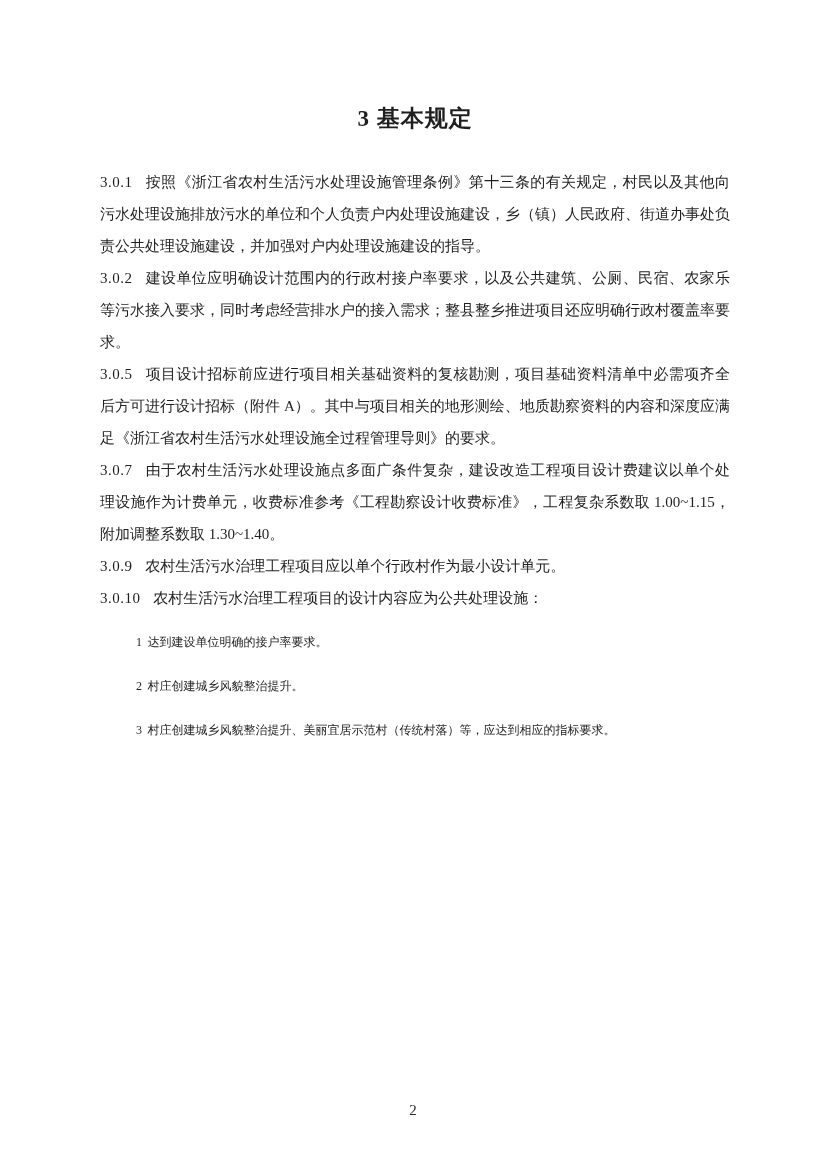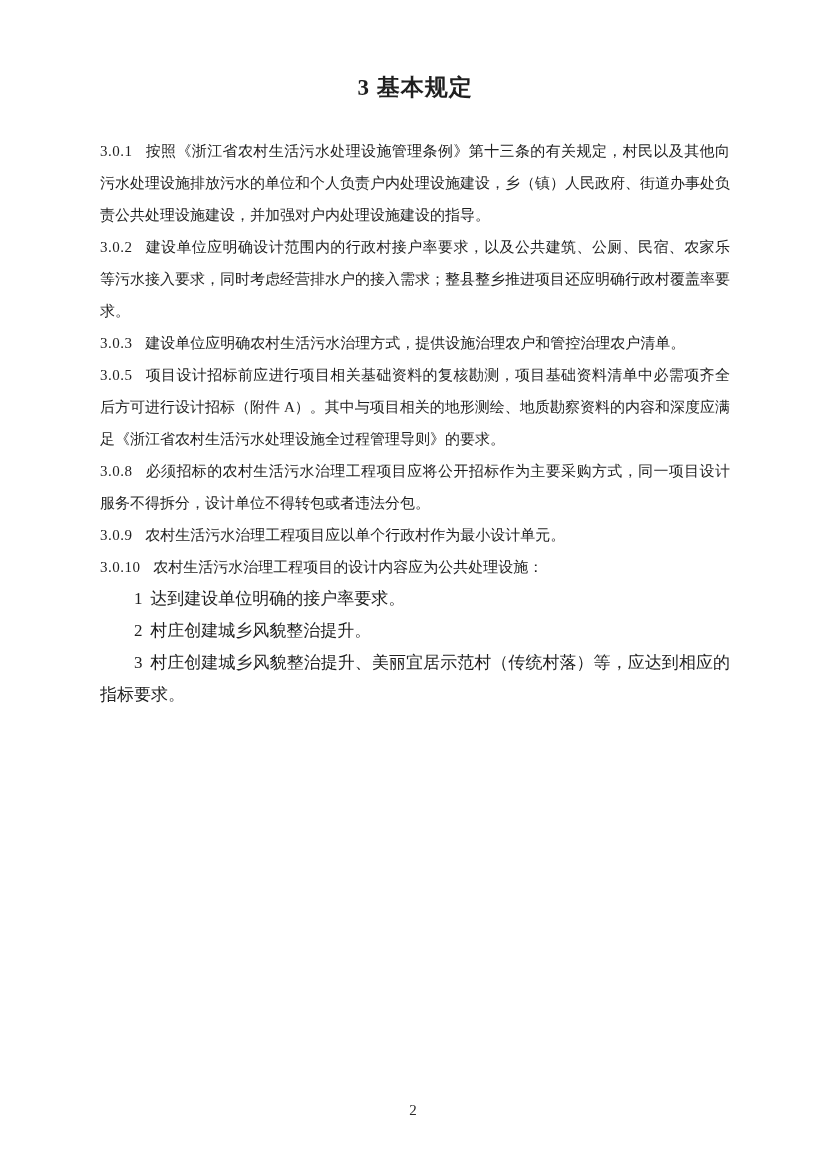--- a/index.html
+++ b/index.html
@@ -7,21 +7,21 @@
     padding: 0;
     background: #ffffff;
   }
   .page {
     position: relative;
     width: 826px;
     height: 1169px;
     margin: 0 auto;
     background: #ffffff;
     box-sizing: border-box;
-    padding: 71px 96px 0 100px;
+    padding: 102px 96px 0 100px;
     font-family: "Liberation Serif", "DejaVu Serif", serif;
     color: #1f1f1f;
     overflow: hidden;
   }
   .doc-title {
     font-size: 23px;
     font-weight: bold;
     text-align: center;
     line-height: 34px;
     margin: 0 0 30px 0;
@@ -32,22 +32,22 @@
     font-size: 15px;
     line-height: 32px;
     text-align: justify;
     text-justify: inter-ideograph;
   }
   .clause .num {
     margin-right: 0.85em;
     letter-spacing: 0.5px;
   }
   .sub-item {
-    margin: 0;
-    font-size: 17px;
+    margin: 12px;
+    font-size: 12px;
     line-height: 32px;
     text-align: justify;
     text-justify: inter-ideograph;
     text-indent: 2em;
   }
   .sub-item .num {
     margin-right: 0.45em;
   }
   .page-footer {
     position: absolute;
@@ -63,28 +63,27 @@
 <body>
 
 <div class="page">
 
   <h1 class="doc-title">3 基本规定</h1>
 
   <p class="clause"><span class="num">3.0.1</span><span>按照《浙江省农村生活污水处理设施管理条例》第十三条的有关规定，村民以及其他向污水处理设施排放污水的单位和个人负责户内处理设施建设，乡（镇）人民政府、街道办事处负责公共处理设施建设，并加强对户内处理设施建设的指导。</span></p>
 
   <p class="clause"><span class="num">3.0.2</span><span>建设单位应明确设计范围内的行政村接户率要求，以及公共建筑、公厕、民宿、农家乐等污水接入要求，同时考虑经营排水户的接入需求；整县整乡推进项目还应明确行政村覆盖率要求。</span></p>
 
-  <p class="clause"><span class="num">3.0.3</span><span>建设单位应明确农村生活污水治理方式，提供设施治理农户和管控治理农户清单。</span></p>
 
 
   <p class="clause"><span class="num">3.0.5</span><span>项目设计招标前应进行项目相关基础资料的复核勘测，项目基础资料清单中必需项齐全后方可进行设计招标（附件 A）。其中与项目相关的地形测绘、地质勘察资料的内容和深度应满足《浙江省农村生活污水处理设施全过程管理导则》的要求。</span></p>
 
 
+  <p class="clause"><span class="num">3.0.7</span><span>由于农村生活污水处理设施点多面广条件复杂，建设改造工程项目设计费建议以单个处理设施作为计费单元，收费标准参考《工程勘察设计收费标准》，工程复杂系数取 1.00~1.15，附加调整系数取 1.30~1.40。</span></p>
 
-  <p class="clause"><span class="num">3.0.8</span><span>必须招标的农村生活污水治理工程项目应将公开招标作为主要采购方式，同一项目设计服务不得拆分，设计单位不得转包或者违法分包。</span></p>
 
   <p class="clause"><span class="num">3.0.9</span><span>农村生活污水治理工程项目应以单个行政村作为最小设计单元。</span></p>
 
   <p class="clause"><span class="num">3.0.10</span><span>农村生活污水治理工程项目的设计内容应为公共处理设施：</span></p>
 
   <p class="sub-item"><span class="num">1</span><span>达到建设单位明确的接户率要求。</span></p>
 
   <p class="sub-item"><span class="num">2</span><span>村庄创建城乡风貌整治提升。</span></p>
 
   <p class="sub-item"><span class="num">3</span><span>村庄创建城乡风貌整治提升、美丽宜居示范村（传统村落）等，应达到相应的指标要求。</span></p>

